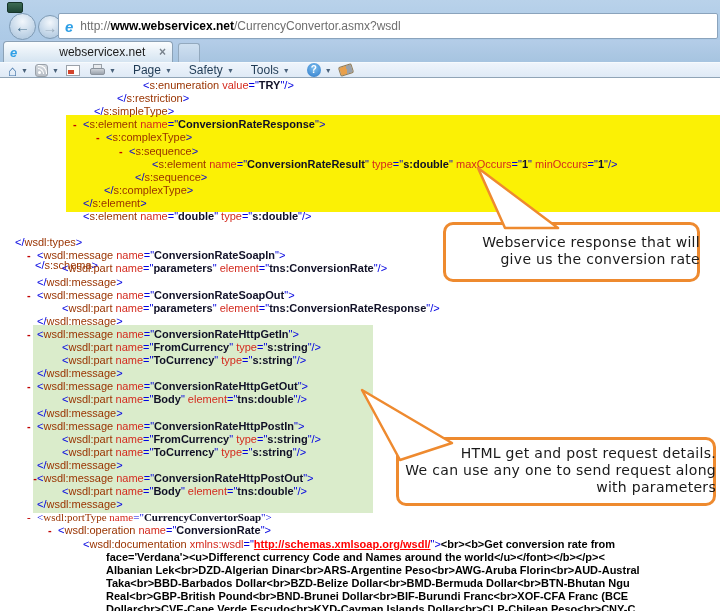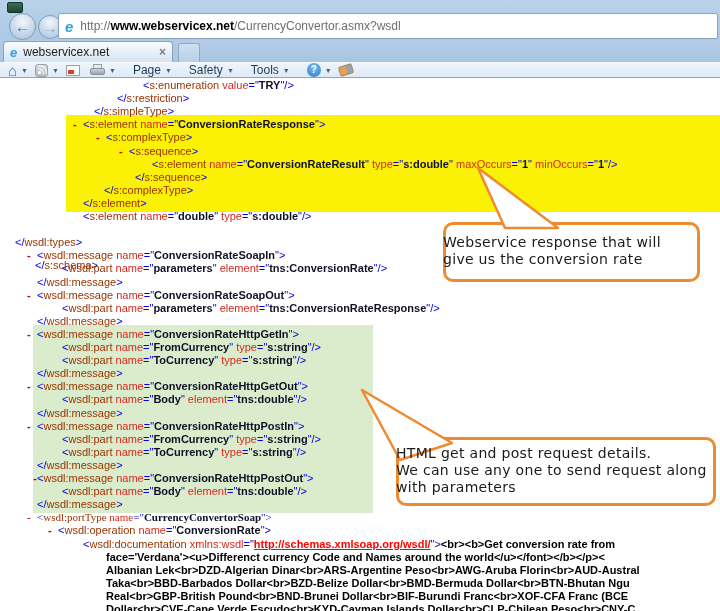--- a/index.html
+++ b/index.html
@@ -25,21 +25,21 @@
   .url-pre,.url-path{color:#6e6e6e;}
   .url-dom{color:#000;font-weight:bold;}
 
   .tab-row{position:absolute;left:0;top:40px;width:720px;height:22px;
     background:linear-gradient(#b4cde8,#a6c4e0);}
   .tab{position:absolute;left:3px;top:1px;width:170px;height:21px;
     background:linear-gradient(#fbfdfe,#e9f1f8 45%,#d5e4f1);
     border:1px solid #8ba1b6;border-bottom:none;border-radius:4px 4px 0 0;
     display:flex;align-items:center;padding:0 6px;font-size:12px;color:#1c1c1c;}
   .tab .fav{color:#2e9fe6;font-weight:bold;font-style:italic;font-size:13px;margin-right:6px;}
-  .tab .tab-label{flex:1;}
+  .tab .tab-label{flex:1;margin-left:36px;}
   .tab .close{color:#7a8globalamp;}
   .tab .close{color:#78828c;font-size:12px;font-weight:bold;}
   .tab-stub{position:absolute;left:178px;top:3px;width:22px;height:19px;border-radius:3px 3px 0 0;
     background:linear-gradient(#cfe0f0,#b9cfe6);border:1px solid #93a9be;border-bottom:none;}
 
   .cmd-bar{position:absolute;left:0;top:62px;width:720px;height:16px;
     background:linear-gradient(#eef4fb,#dfeaf6);border-top:1px solid #f6fafd;
     border-bottom:1px solid #90a4b6;display:flex;align-items:center;
     padding:0 0 0 8px;font-size:12px;color:#1f3a54;}
   .cmd-bar .sep{width:10px;}
@@ -74,21 +74,21 @@
   .xline .dash{display:inline-block;width:10px;color:#c00000;font-weight:bold;}
   .tk-p{color:#0000e0;}
   .tk-e{color:#993300;}
   .tk-a{color:#d42a1e;}
   .tk-v{color:#101026;font-weight:bold;}
   .tk-u{color:#ff0000;font-weight:bold;text-decoration:underline;}
   .tk-t{color:#000;font-weight:bold;}
 
   .callout-box{position:absolute;background:#fff;border:3px solid #ee8a2f;border-radius:10px;}
   .callout-tail{position:absolute;left:0;top:0;width:720px;height:533px;pointer-events:none;}
-  .callout-text{position:absolute;text-align:left;color:#1a1a1a;font-size:14px;line-height:17px;
+  .callout-text{position:absolute;text-align:right;color:#1a1a1a;font-size:14px;line-height:17px;
     letter-spacing:0.3px;font-family:"DejaVu Sans","Liberation Sans",sans-serif;}
 </style>
 </head>
 <body>
 
 <div class="window">
 
   <div class="chrome">
     <div class="corner-icon"></div>
 

